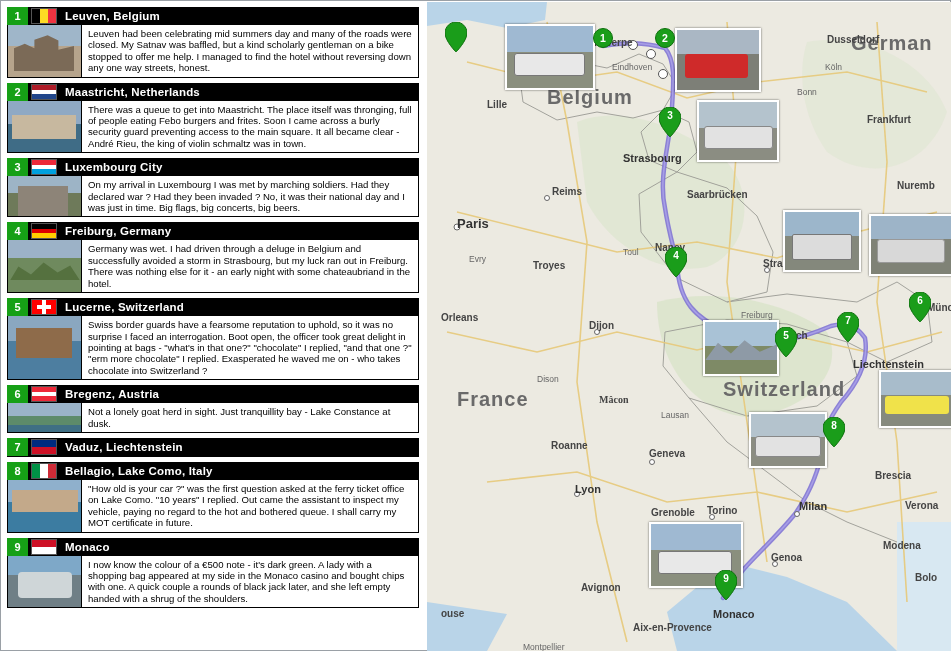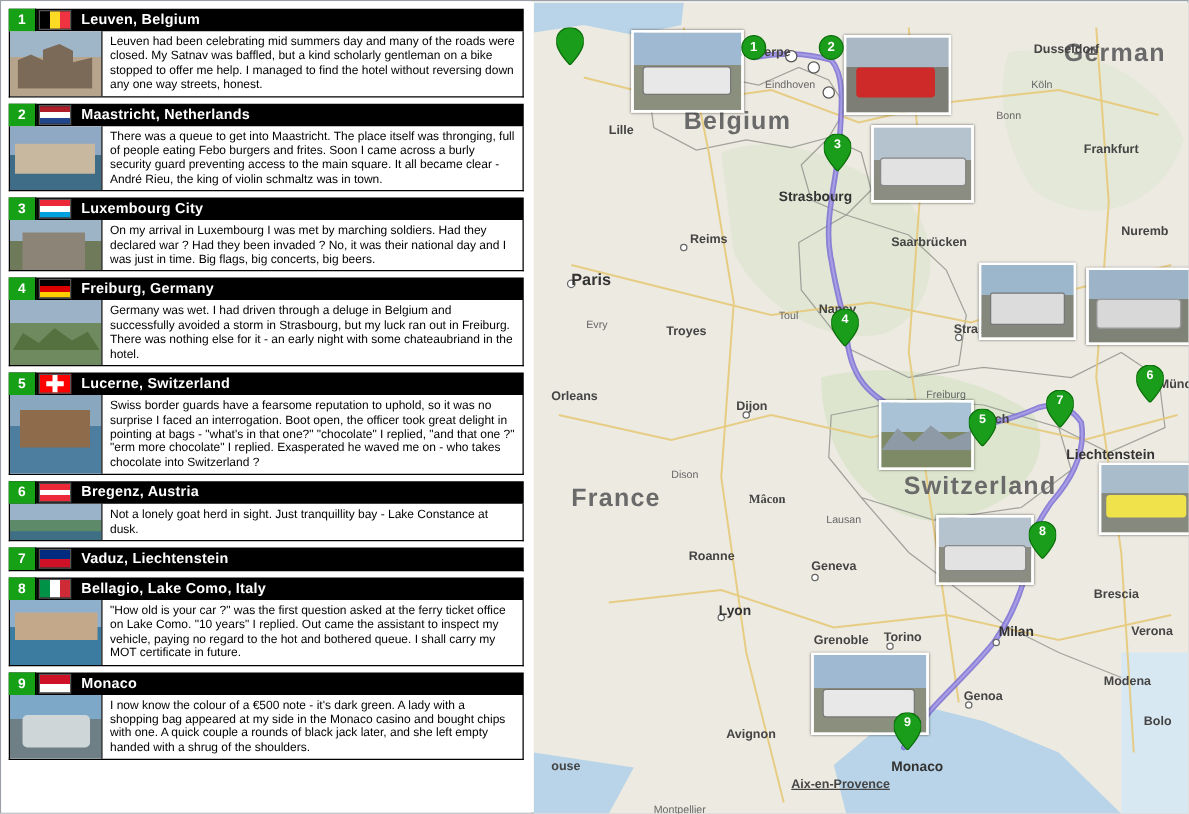--- a/index.html
+++ b/index.html
@@ -356,21 +356,21 @@
 
     <div class="maplabel city" style="left:160px;top:35px;">Antwerpe</div>
     <div class="maplabel city" style="left:400px;top:32px;">Dusseldorf</div>
     <div class="maplabel small" style="left:185px;top:60px;">Eindhoven</div>
     <div class="maplabel small" style="left:398px;top:60px;">Köln</div>
     <div class="maplabel city" style="left:60px;top:97px;">Lille</div>
     <div class="maplabel small" style="left:370px;top:85px;">Bonn</div>
     <div class="maplabel citybig" style="left:196px;top:150px;">Strasbourg</div>
     <div class="maplabel city" style="left:440px;top:112px;">Frankfurt</div>
     <div class="maplabel city" style="left:125px;top:184px;">Reims</div>
-    <div class="maplabel city" style="left:286px;top:187px;text-align:center;">Saarbrücken</div>
+    <div class="maplabel city" style="left:260px;top:187px;text-align:center;">Saarbrücken</div>
     <div class="maplabel city" style="left:470px;top:178px;">Nuremb</div>
     <div class="maplabel citybig" style="left:30px;top:214px;font-size:13px;">Paris</div>
     <div class="maplabel city" style="left:228px;top:240px;">Nancy</div>
     <div class="maplabel small" style="left:388px;top:230px;">Karl</div>
     <div class="maplabel small" style="left:42px;top:252px;">Evry</div>
     <div class="maplabel small" style="left:196px;top:245px;">Toul</div>
     <div class="maplabel city" style="left:106px;top:258px;">Troyes</div>
     <div class="maplabel city" style="left:336px;top:256px;">Stras</div>
     <div class="maplabel city" style="left:14px;top:310px;">Orleans</div>
     <div class="maplabel city" style="left:162px;top:318px;">Dijon</div>
@@ -386,21 +386,21 @@
     <div class="maplabel citybig" style="left:372px;top:498px;">Milan</div>
     <div class="maplabel city" style="left:478px;top:498px;">Verona</div>
     <div class="maplabel citybig" style="left:148px;top:481px;">Lyon</div>
     <div class="maplabel city" style="left:224px;top:505px;">Grenoble</div>
     <div class="maplabel city" style="left:280px;top:503px;">Torino</div>
     <div class="maplabel city" style="left:456px;top:538px;">Modena</div>
     <div class="maplabel city" style="left:344px;top:550px;">Genoa</div>
     <div class="maplabel city" style="left:154px;top:580px;">Avignon</div>
     <div class="maplabel city" style="left:488px;top:570px;">Bolo</div>
     <div class="maplabel city" style="left:14px;top:606px;">ouse</div>
-    <div class="maplabel city" style="left:206px;top:620px;text-decoration:underline;">Aix-en-Provence</div>
+    <div class="maplabel city" style="left:206px;top:620px;">Aix-en-Provence</div>
     <div class="maplabel citybig" style="left:286px;top:606px;">Monaco</div>
     <div class="maplabel small" style="left:96px;top:640px;">Montpellier</div>
 
     <div class="mphoto mp-bus-a" style="left:78px;top:22px;width:86px;height:62px;"></div>
     <div class="mphoto mp-bus-b" style="left:248px;top:26px;width:82px;height:60px;"></div>
     <div class="mphoto mp-bus-c" style="left:270px;top:98px;width:78px;height:58px;"></div>
     <div class="mphoto mp-tram" style="left:356px;top:208px;width:74px;height:58px;"></div>
     <div class="mphoto mp-bus-d" style="left:442px;top:212px;width:80px;height:58px;"></div>
     <div class="mphoto mp-mount" style="left:276px;top:318px;width:72px;height:52px;"></div>
     <div class="mphoto mp-bus-e" style="left:452px;top:368px;width:72px;height:54px;"></div>

